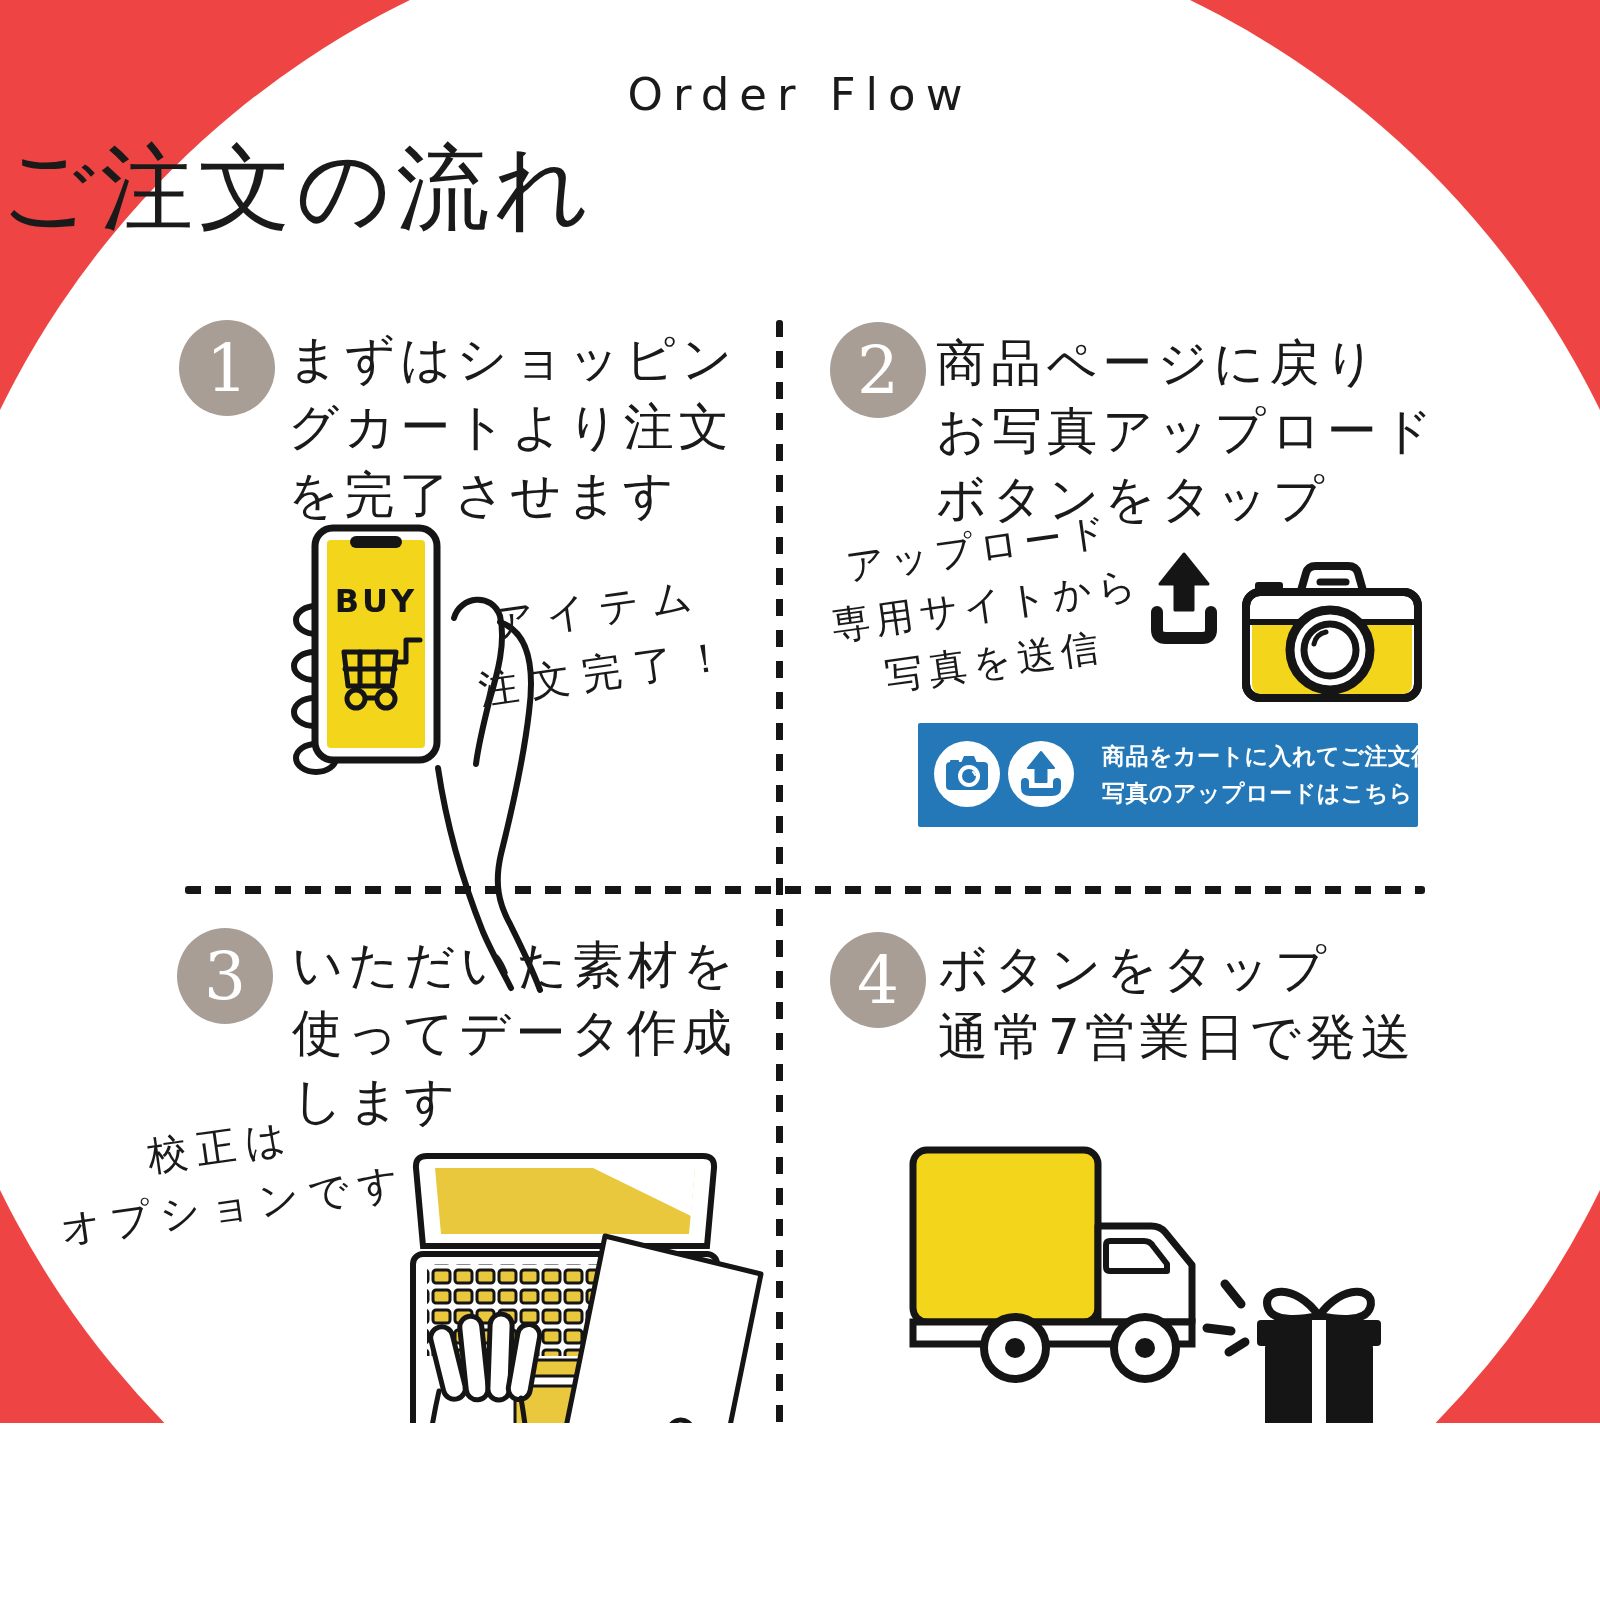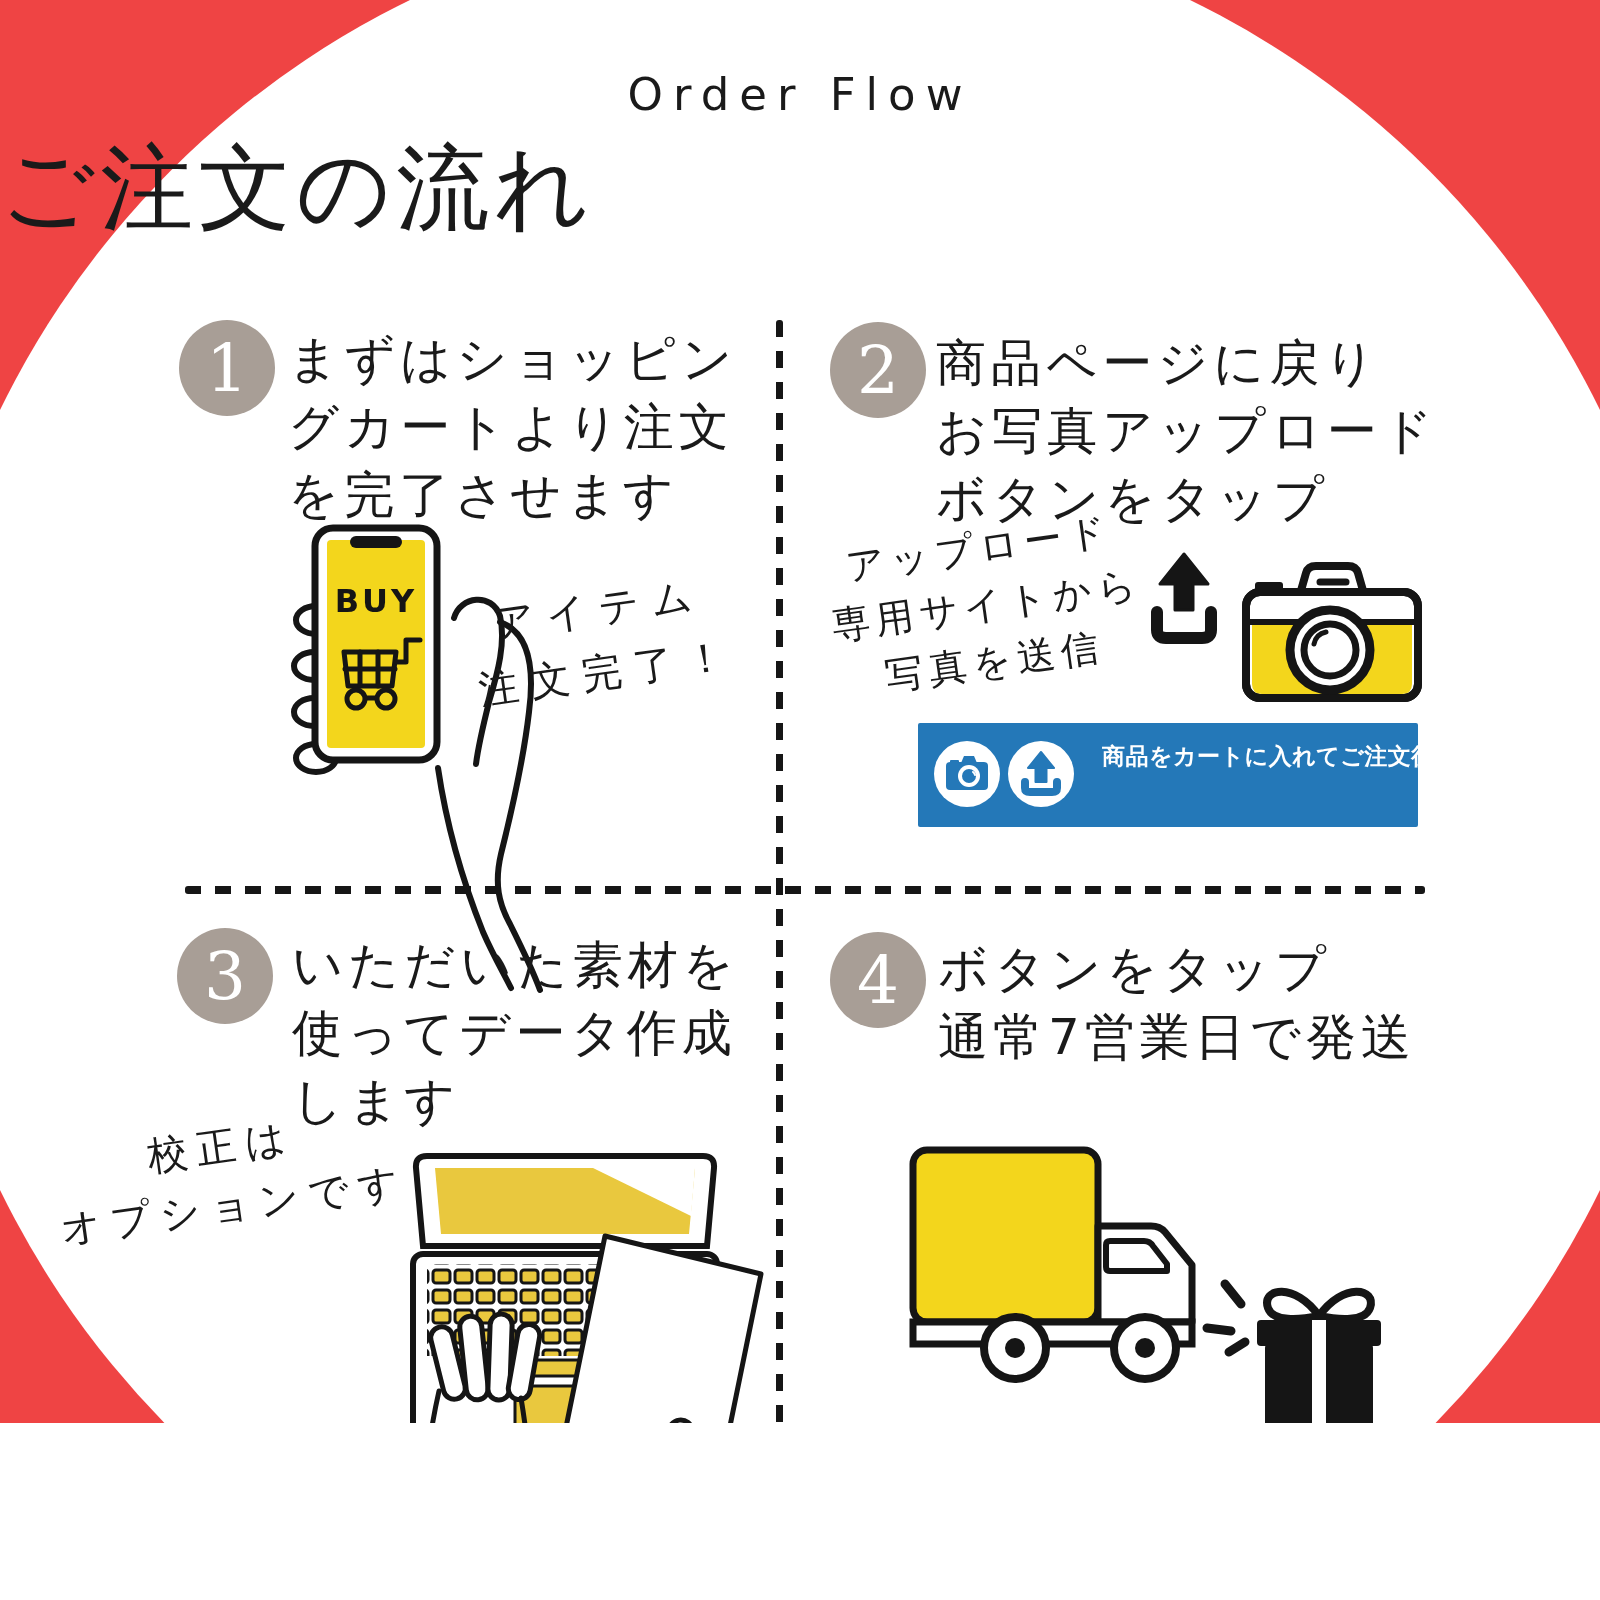--- a/index.html
+++ b/index.html
@@ -173,20 +173,21 @@
       <circle cx="36" cy="36" r="7" fill="#2478B8"></circle>
       <path d="M40,32 a6,6 0 0 1 2,3" stroke="#ffffff" stroke-width="2" fill="none" stroke-linecap="round"></path>
     </svg>
     <svg class="bicon bi2" viewBox="0 0 68 68">
       <circle cx="34" cy="34" r="33" fill="#ffffff"></circle>
       <path d="M34,12 L47,28 H39.5 V42 H28.5 V28 H21 Z" fill="#2478B8" stroke="#2478B8" stroke-width="2" stroke-linejoin="round"></path>
       <path d="M18,42 V48 Q18,52 23,52 H45 Q50,52 50,48 V42" fill="none" stroke="#2478B8" stroke-width="8" stroke-linecap="round"></path>
     </svg>
     <div class="btext">
       <div>商品をカートに入れてご注文後</div>
+      <div>写真のアップロードはこちら</div>
     </div>
   </div>
 
   <div class="badge" id="badge3">3</div>
   <div class="step-text" id="stext3">
     <span class="line"><span>いただいた素材を</span></span>
     <span class="line"><span>使ってデータ作成</span></span>
     <span class="line"><span>します</span></span>
   </div>
 

